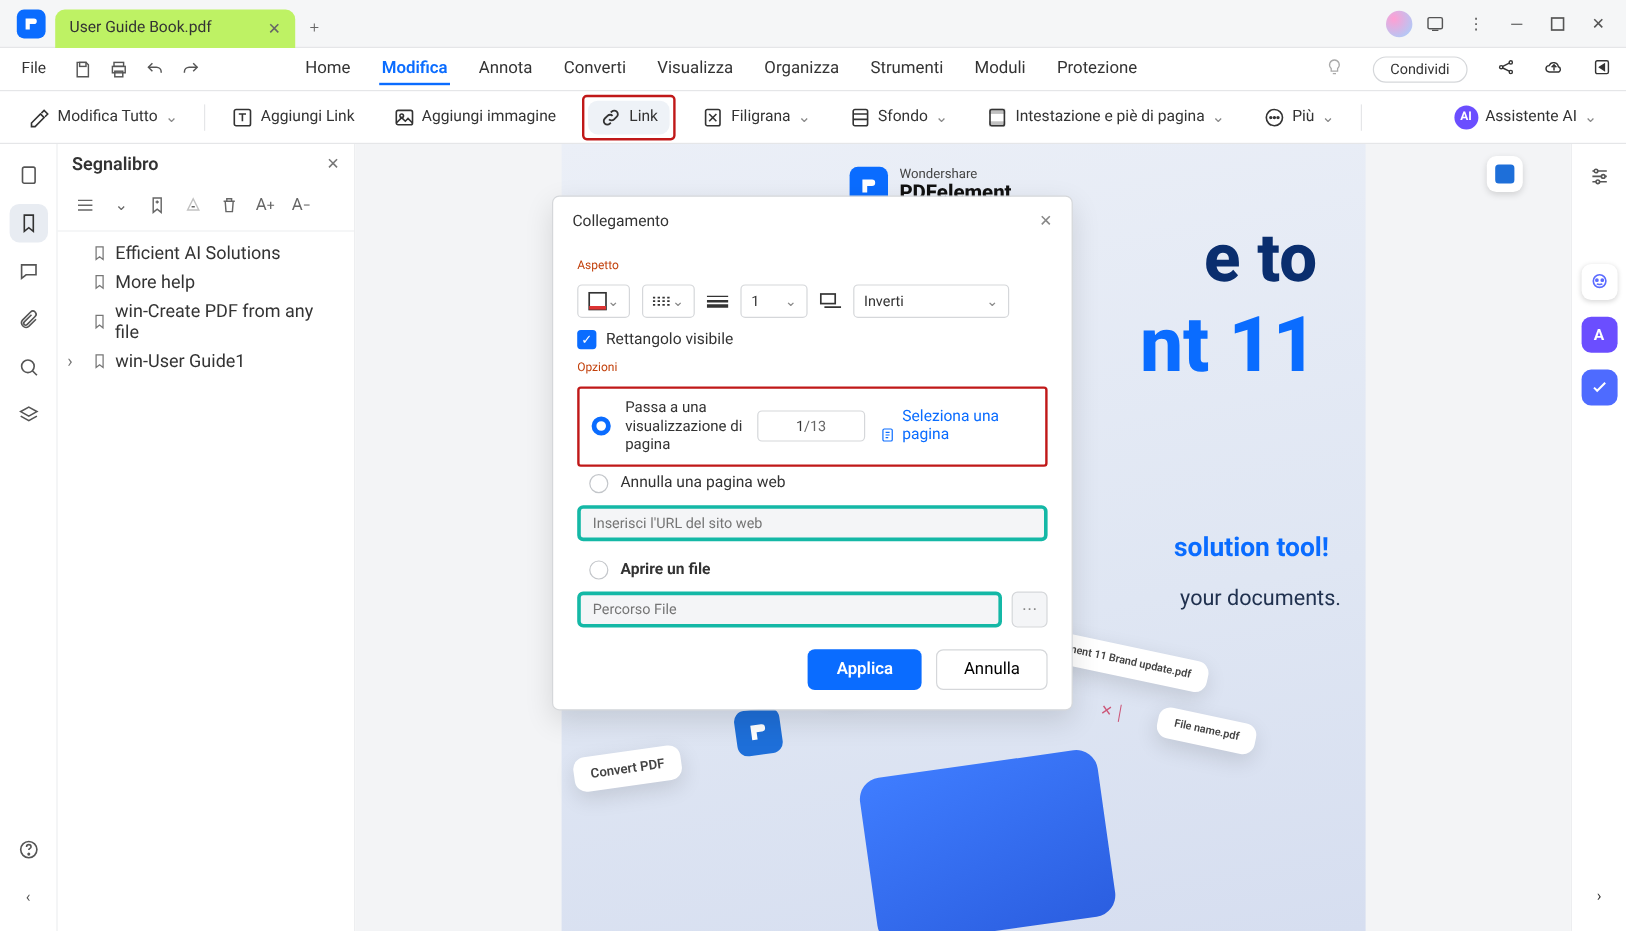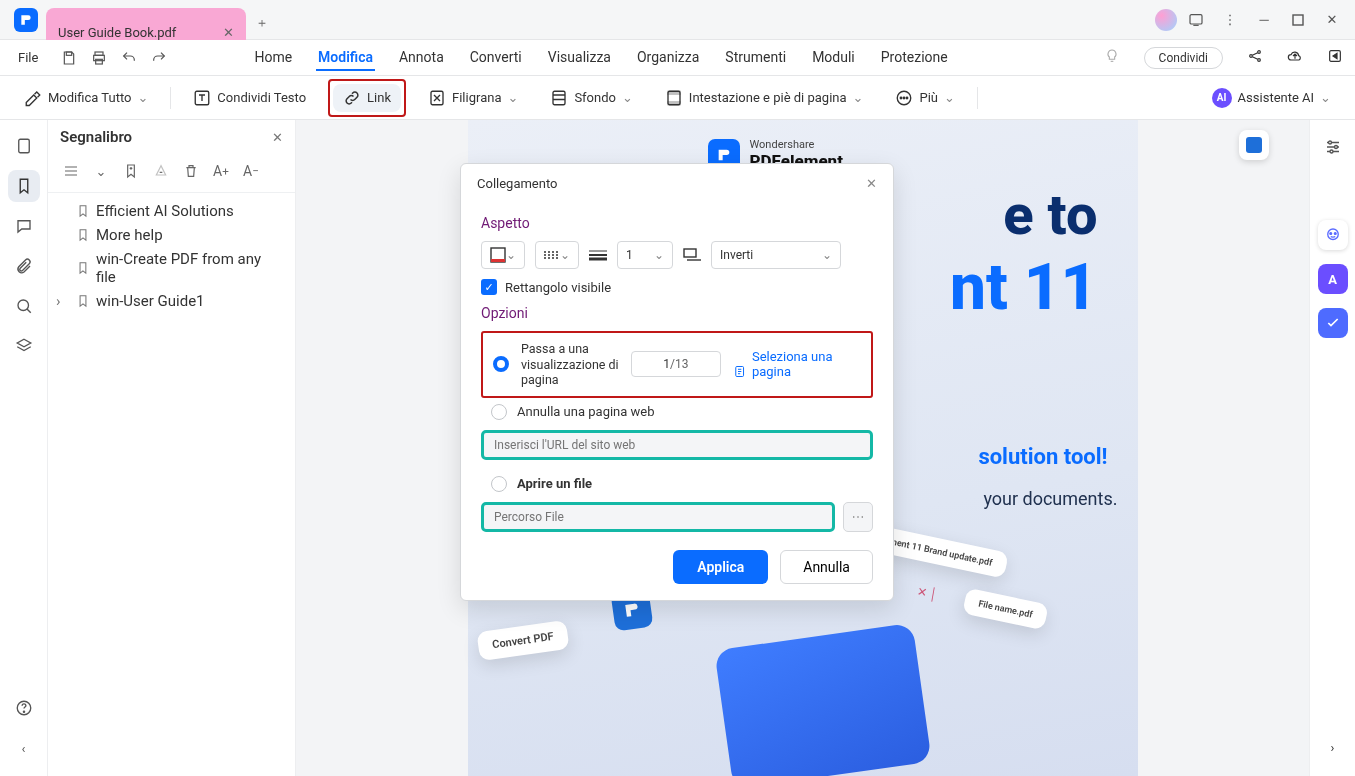--- a/index.html
+++ b/index.html
@@ -2,21 +2,21 @@
 <html><head>
 <meta charset="utf-8">
 <style>
 * { box-sizing: border-box; margin: 0; padding: 0; font-family: -apple-system, "Segoe UI", Roboto, Arial, sans-serif; }
 body { width: 1355px; height: 776px; background: #fff; overflow: hidden; font-size: 13px; color: #333; }
 
 
 .titlebar { height: 40px; display: flex; align-items: center; background: #f5f6f7; border-bottom: 1px solid #e5e6e8; }
 .app-logo { width: 24px; height: 24px; background: #0a6cff; border-radius: 6px; margin: 0 8px 0 14px; display:flex; align-items:center; justify-content:center; }
 .app-logo svg { fill: #fff; }
-.tab-active { background: #f9a8d4; height: 32px; border-radius: 8px 8px 0 0; display: flex; align-items: flex-end; padding: 0 12px; margin-top: 8px; min-width: 200px; }
+.tab-active { background: #bef264; height: 32px; border-radius: 8px 8px 0 0; display: flex; align-items: center; padding: 0 12px; margin-top: 8px; min-width: 200px; }
 .tab-active .close { margin-left: auto; padding-left: 10px; color: #666; cursor: pointer; }
 .tab-new { width: 32px; display:flex; align-items:center; justify-content:center; color:#666; margin-top: 6px; cursor:pointer; }
 .win-ctrls { margin-left: auto; display:flex; align-items:center; gap: 4px; padding-right: 8px; }
 .win-ctrls .ic { width: 30px; height: 30px; display:flex; align-items:center; justify-content:center; color:#555; cursor:pointer; }
 .avatar { width:22px; height:22px; border-radius:50%; background: radial-gradient(circle at 30% 30%, #ff9fd3, #9fd3ff); }
 
 
 .menubar { height: 36px; display:flex; align-items:center; border-bottom: 1px solid #e5e6e8; padding: 0 8px; }
 .menubar .file { padding: 4px 10px; }
 .menubar .small-icons { display:flex; gap: 4px; margin-left: 8px; }
@@ -74,21 +74,21 @@
 .rr-tune { color:#555; }
 .rr-robot { background:#fff; box-shadow: 0 1px 4px rgba(0,0,0,0.15); }
 .rr-a { background:#6b4eff; color:#fff; font-weight:700; }
 .rr-check { background:#4e6bff; color:#fff; }
 
 
 .dialog { position:absolute; left: 460px; top: 163px; width: 434px; background:#fff; border:1px solid #d5d7da; border-radius: 6px; box-shadow: 0 8px 24px rgba(0,0,0,0.12); padding-bottom: 14px; }
 .dlg-head { display:flex; align-items:center; padding: 12px 16px; font-size: 13px; color:#333; }
 .dlg-head .close { margin-left:auto; color:#888; cursor:pointer; }
 .dlg-body { padding: 2px 20px; }
-.section-label { font-size: 14px; color:#701a75; margin: 10px 0; }
+.section-label { font-size: 10px; color:#c2410c; margin: 10px 0; }
 .aspect-row { display:flex; gap:10px; align-items:center; margin: 10px 0; }
 .dd { display:flex; align-items:center; justify-content:space-between; border:1px solid #d5d7da; border-radius:4px; height:28px; padding: 0 8px; font-size:12px; cursor:pointer; background:#fff; }
 .dd.small { width: 44px; }
 .dd.num { width: 56px; }
 .dd.wide { width: 130px; }
 .icon-slot { width:18px; height:18px; display:flex; align-items:center; justify-content:center; color:#444; }
 .chk-row { display:flex; align-items:center; gap:8px; margin: 10px 0; }
 .chk { width:16px; height:16px; border-radius:3px; background:#0a6cff; display:flex; align-items:center; justify-content:center; color:#fff; font-size:11px; }
 .opts-box { border: 2px solid #c01818; border-radius: 3px; padding: 8px 10px; display:flex; align-items:center; gap: 12px; margin-top: 6px; }
 .radio { width:16px; height:16px; border-radius:50%; border:4px solid #0a6cff; background:#fff; flex-shrink:0; }
@@ -212,21 +212,29 @@
       </svg>
     <span>Modifica Tutto</span>
     <span style="color:#888;">⌄</span>
   </div>
   <div class="rib-sep"></div>
   <div class="rib-btn">
     <svg width="18" height="18" viewBox="0 0 24 24" fill="none" stroke="#333" stroke-width="1.8">
         <rect x="3" y="3" width="18" height="18" rx="2"></rect>
         <path d="M8 8h8M12 8v8"></path>
       </svg>
-    <span>Condividi Testo</span>
+    <span>Aggiungi Link</span>
+  </div>
+  <div class="rib-btn">
+    <svg width="18" height="18" viewBox="0 0 24 24" fill="none" stroke="#333" stroke-width="1.8">
+        <rect x="3" y="4" width="18" height="16" rx="2"></rect>
+        <circle cx="9" cy="10" r="2"></circle>
+        <path d="M3 18l6-6 4 4 3-3 5 5"></path>
+      </svg>
+    <span>Aggiungi immagine</span>
   </div>
   <div class="highlight-red">
     <div class="rib-btn link-highlight">
       <svg width="18" height="18" viewBox="0 0 24 24" fill="none" stroke="#333" stroke-width="2">
           <path d="M10 14a4 4 0 005.66 0l3-3a4 4 0 10-5.66-5.66l-1 1"></path>
           <path d="M14 10a4 4 0 00-5.66 0l-3 3a4 4 0 105.66 5.66l1-1"></path>
         </svg>
       <span>Link</span>
     </div>
   </div>

